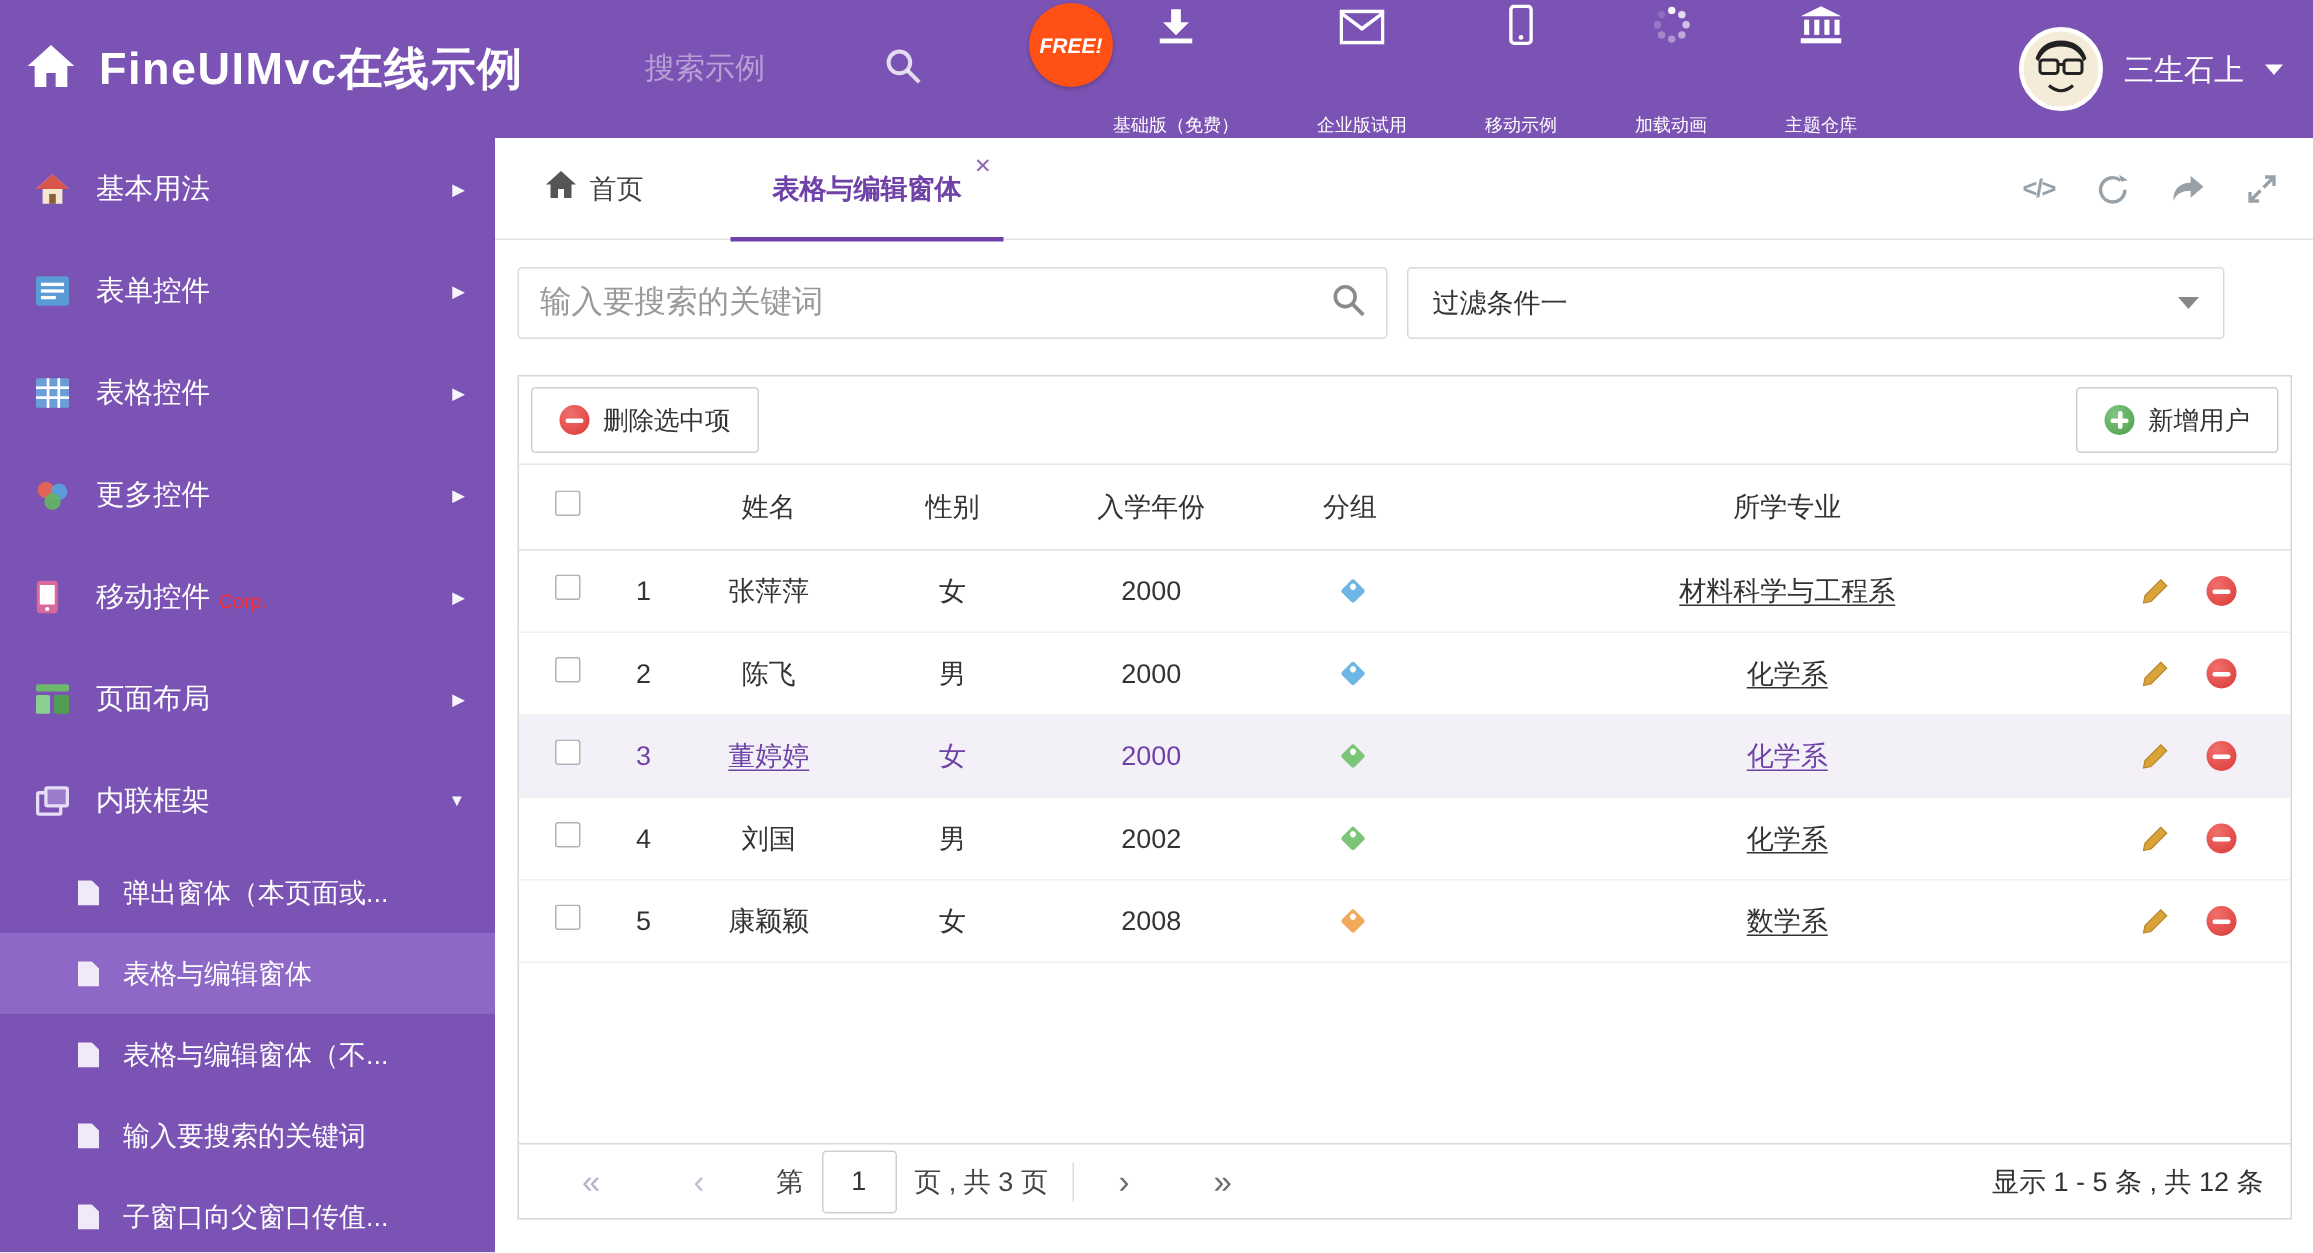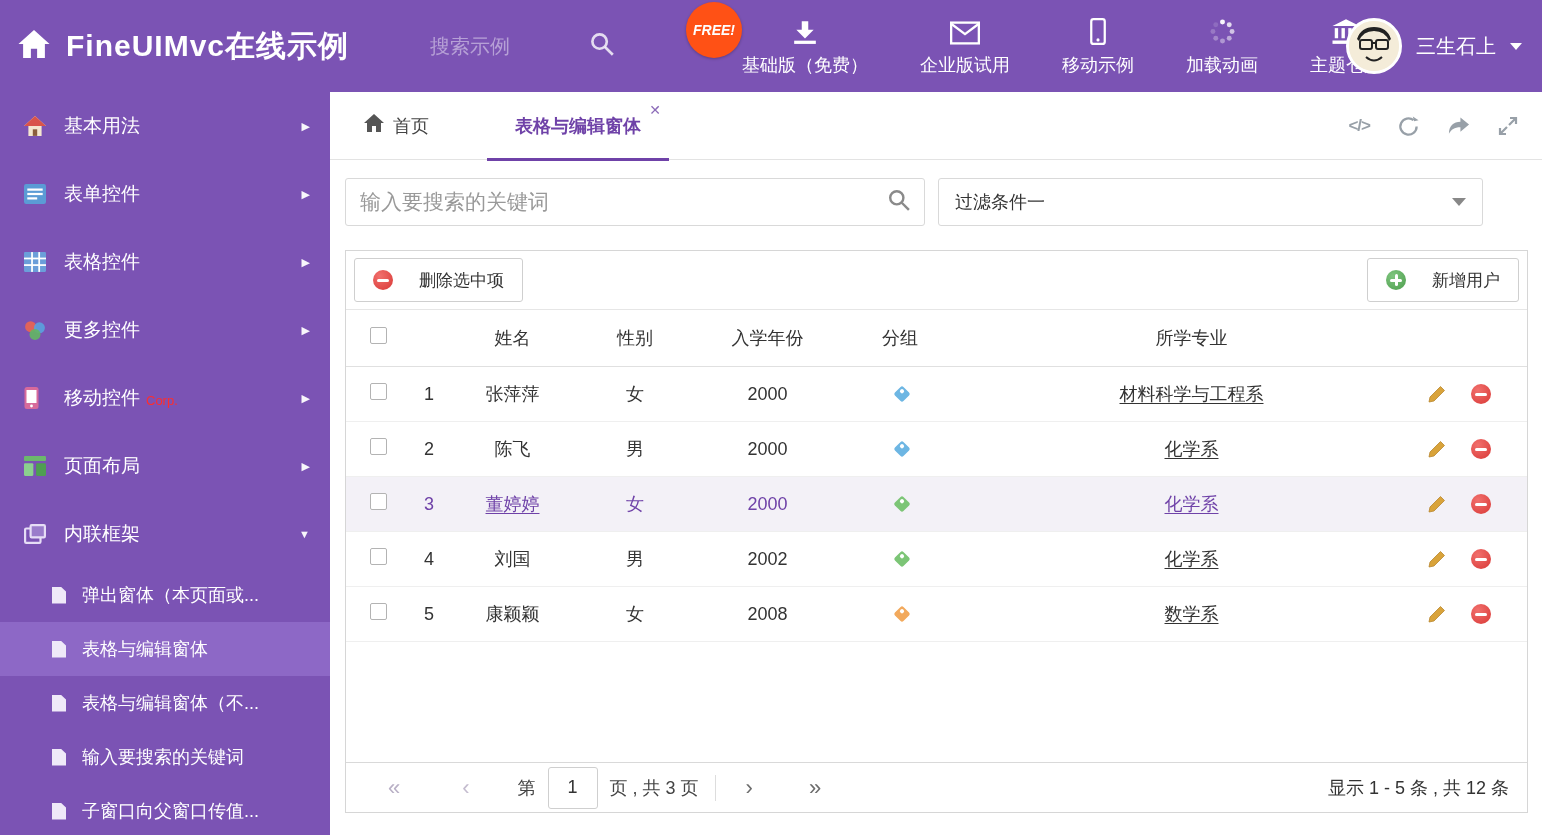--- a/index.html
+++ b/index.html
@@ -10,22 +10,22 @@
   .app-header { position:absolute; top:0; left:0; width:1542px; height:112px; background:#7b53b4; color:#fff; }
   .brand { position:absolute; left:18px; top:0; height:92px; display:flex; align-items:center; gap:16px; }
   .brand-title { font-size:30px; font-weight:bold; letter-spacing:1px; }
   .hsearch { position:absolute; left:430px; top:22px; width:210px; height:48px; display:flex; align-items:center; }
   .hsearch input { background:transparent; border:none; outline:none; color:#fff; font-size:20px; width:160px; font-family:inherit; }
   .hsearch input::placeholder { color:rgba(255,255,255,.45); }
   .free-badge { position:absolute; left:686px; top:2px; width:56px; height:56px; border-radius:50%;
     background:#ff5115; color:#fff; font-weight:bold; font-style:italic; font-size:14px;
     display:flex; align-items:center; justify-content:center; z-index:3; box-shadow:0 1px 3px rgba(0,0,0,.25); }
   .hnav { position:absolute; left:716px; top:0; height:92px; display:flex; }
-  .hnav-item { display:flex; flex-direction:column; align-items:center; justify-content:center; gap:8px;
-    padding:0 26px; font-size:18px; cursor:pointer;font-family:Liberation Serif, serif; }
+  .hnav-item { display:flex; flex-direction:column; align-items:center; justify-content:space-between; gap:8px;
+    padding:0 26px; font-size:12px; cursor:pointer;font-family:Liberation Serif, serif; }
   .hicon { height:30px; display:flex; align-items:flex-end; }
   .user { position:absolute; right:20px; top:0; height:92px; display:flex; align-items:center; gap:14px; }
   .avatar { width:56px; height:56px; border-radius:50%; border:3px solid #fff; background:#f4ecd9; overflow:hidden; }
   .user-name { font-size:20px; }
   .caret-down { width:0; height:0; border-left:6px solid transparent; border-right:6px solid transparent; border-top:7px solid #fff; }
 
   
   .sidebar { position:absolute; top:92px; left:0; width:330px; height:743px; background:#7b53b4; color:#fff; overflow:hidden; }
   .snav-item { height:68px; display:flex; align-items:center; padding:0 24px; position:relative; cursor:pointer; }
   .snav-item .sicon { width:24px; margin-right:16px; display:flex; }
@@ -55,21 +55,21 @@
   .search-box { position:absolute; left:0; top:0; width:580px; height:48px; border:1px solid #d9d9d9; border-radius:3px;
     display:flex; align-items:center; padding:0 14px; }
   .search-box input { flex:1; border:none; outline:none; font-size:21px; color:#333; font-family:inherit; }
   .search-box input::placeholder { color:#999; }
   .dropdown { position:absolute; left:593px; top:0; width:545px; height:48px; border:1px solid #d9d9d9; border-radius:3px;
     display:flex; align-items:center; padding:0 16px; font-size:18px; color:#333; cursor:pointer; }
   .dropdown .dcaret { margin-left:auto; width:0; height:0; border-left:7px solid transparent; border-right:7px solid transparent; border-top:8px solid #888; }
 
   .panel { position:absolute; top:158px; left:15px; width:1183px; height:563px; border:1px solid #d6d6d6; display:flex; flex-direction:column; }
   .toolbar { height:58px; flex:none; display:flex; align-items:center; justify-content:space-between; padding:0 8px; }
-  .btn { display:flex; align-items:center; gap:26px; border:1px solid #cfcfcf; border-radius:3px; background:#fff;
+  .btn { display:flex; align-items:center; gap:9px; border:1px solid #cfcfcf; border-radius:3px; background:#fff;
     height:44px; padding:0 18px; font-size:17px; color:#333; cursor:pointer; }
   .ic-minus { width:20px; height:20px; border-radius:50%; background:radial-gradient(circle at 35% 30%, #f1706d, #d93836); position:relative; flex:none; }
   .ic-minus::after { content:""; position:absolute; left:4px; right:4px; top:8.5px; height:3px; background:#fff; border-radius:1.5px; }
   .ic-plus { width:20px; height:20px; border-radius:50%; background:radial-gradient(circle at 35% 30%, #7fc57f, #4d9e4d); position:relative; flex:none; }
   .ic-plus::after { content:""; position:absolute; left:4px; right:4px; top:8.5px; height:3px; background:#fff; border-radius:1.5px; }
   .ic-plus::before { content:""; position:absolute; top:4px; bottom:4px; left:8.5px; width:3px; background:#fff; border-radius:1.5px; }
 
   .trow { display:grid; grid-template-columns:50px 48px 125px 120px 145px 120px 1fr 110px;
     align-items:center; height:55px; flex:none; font-size:18px; color:#333; border-bottom:1px solid #efefef; }
   .thead { height:58px; border-top:1px solid #e6e6e6; border-bottom:1px solid #e0e0e0; }

